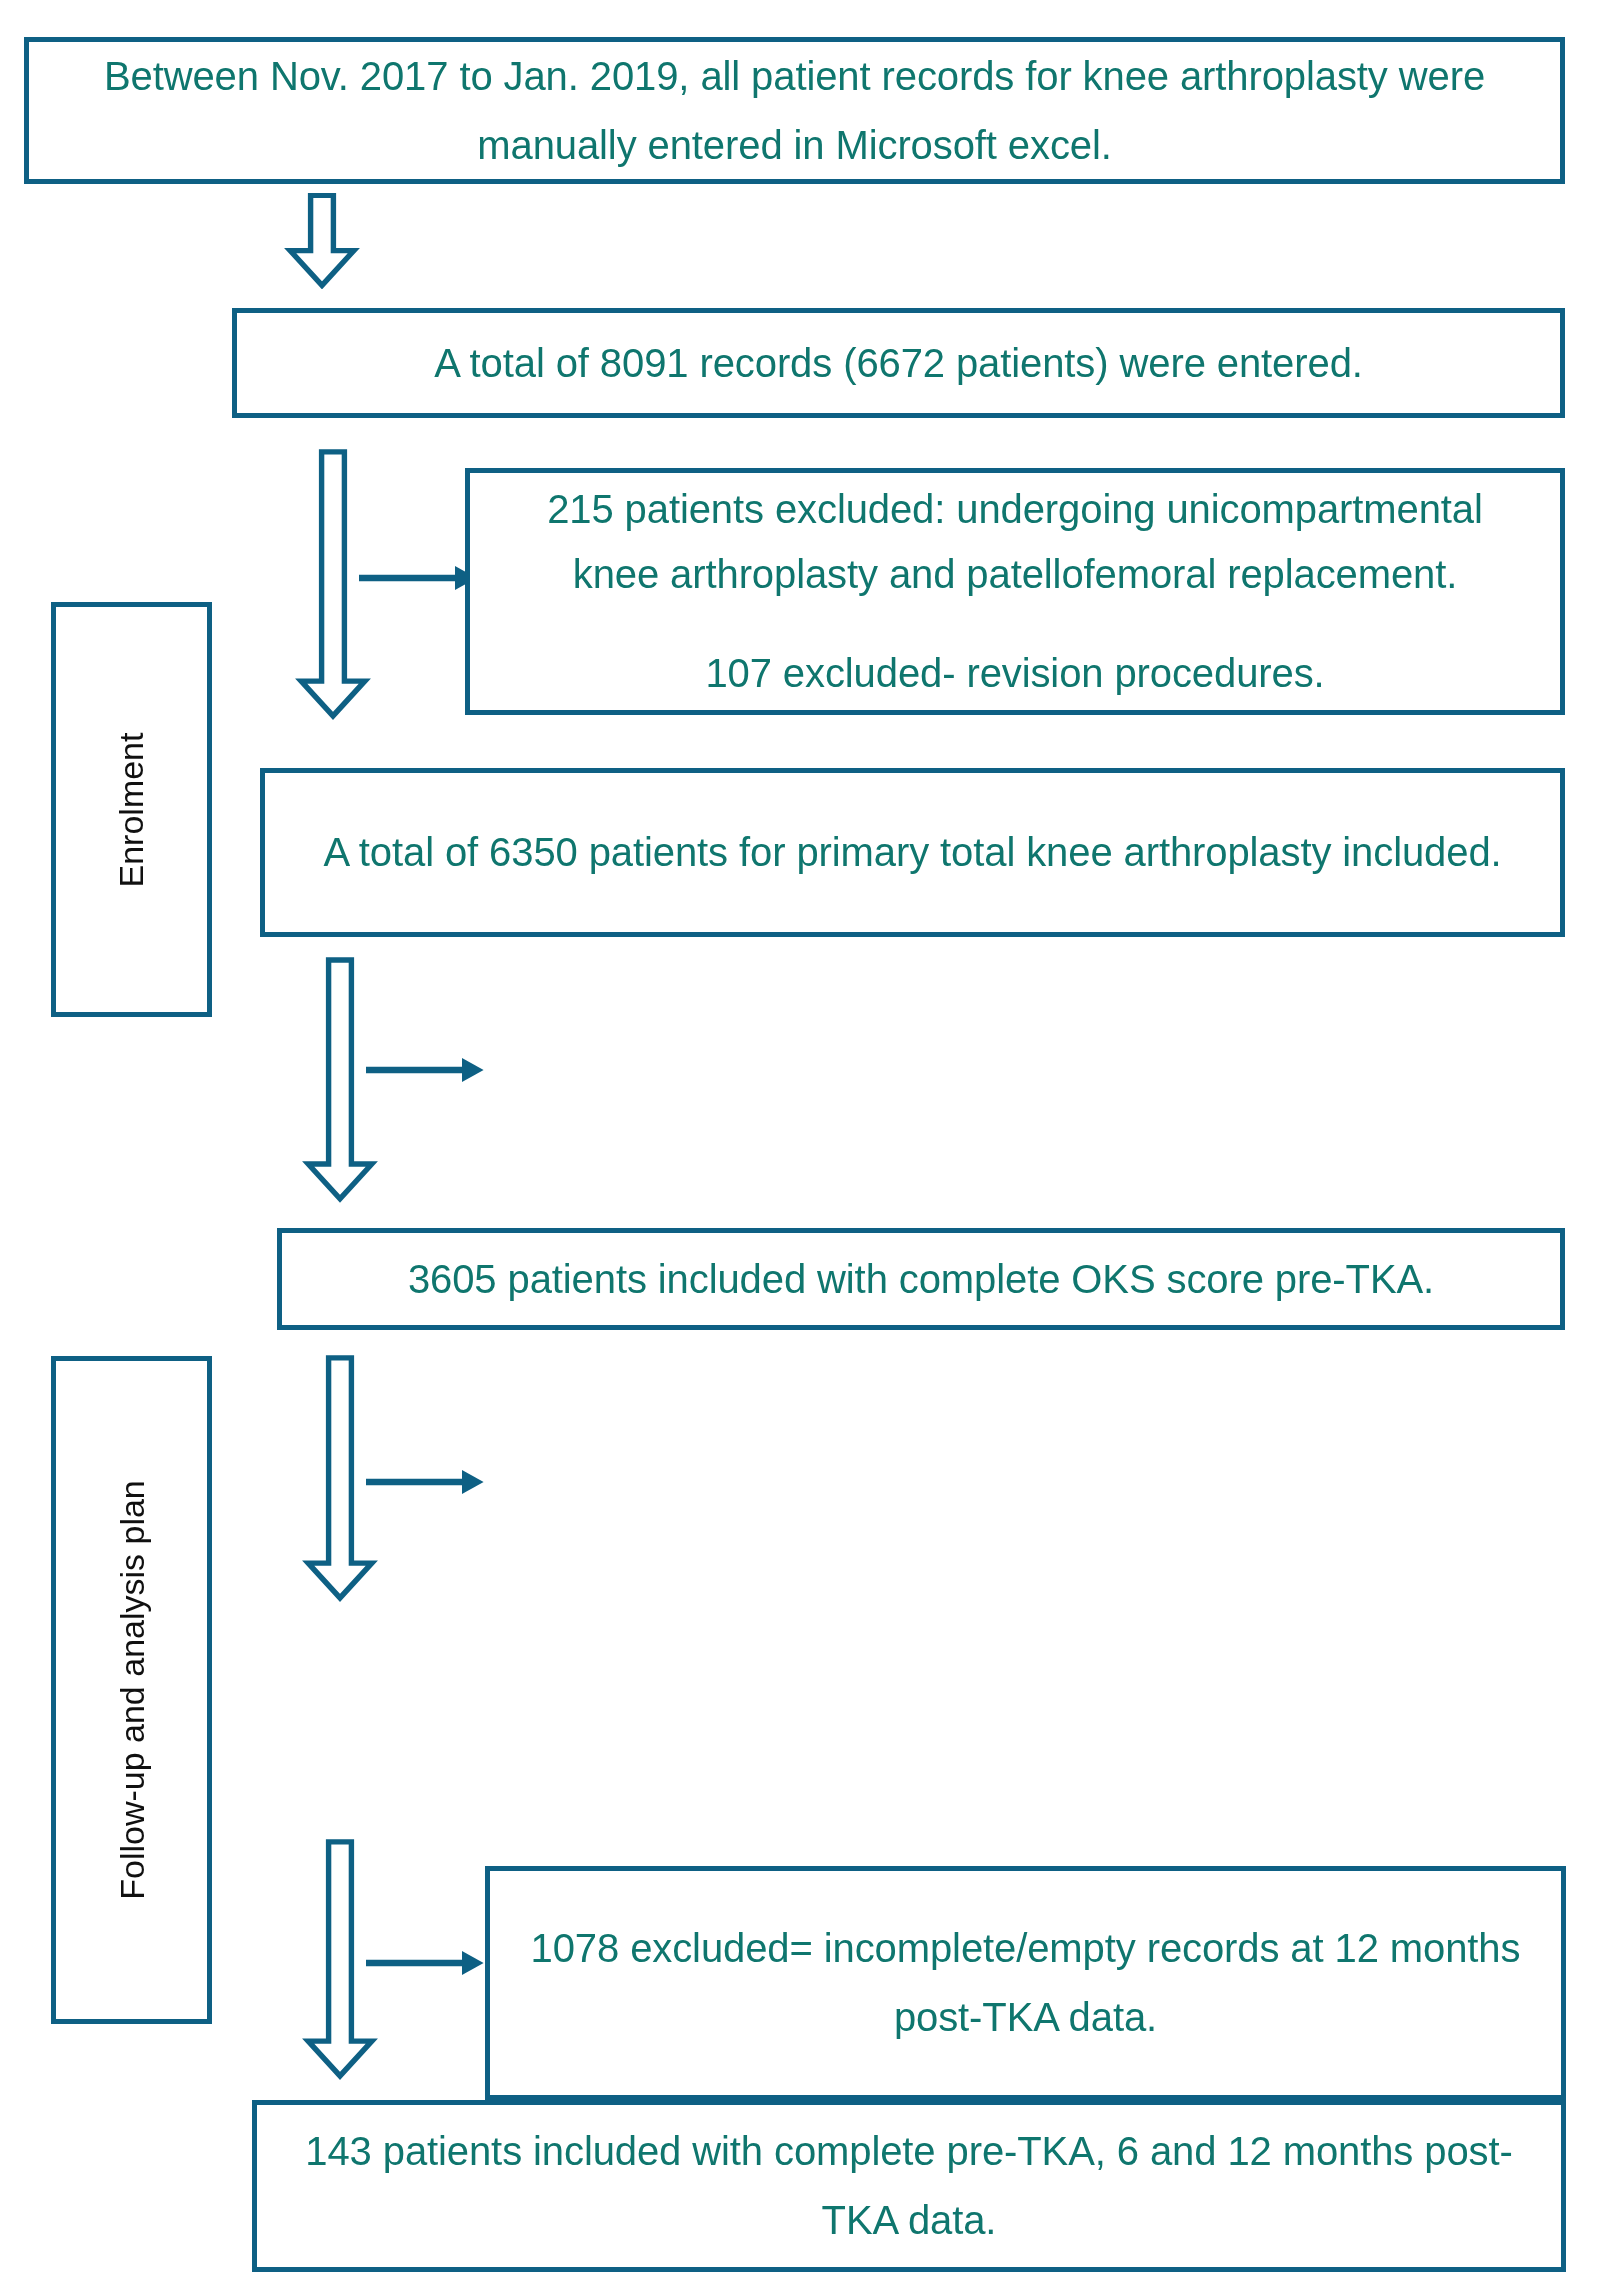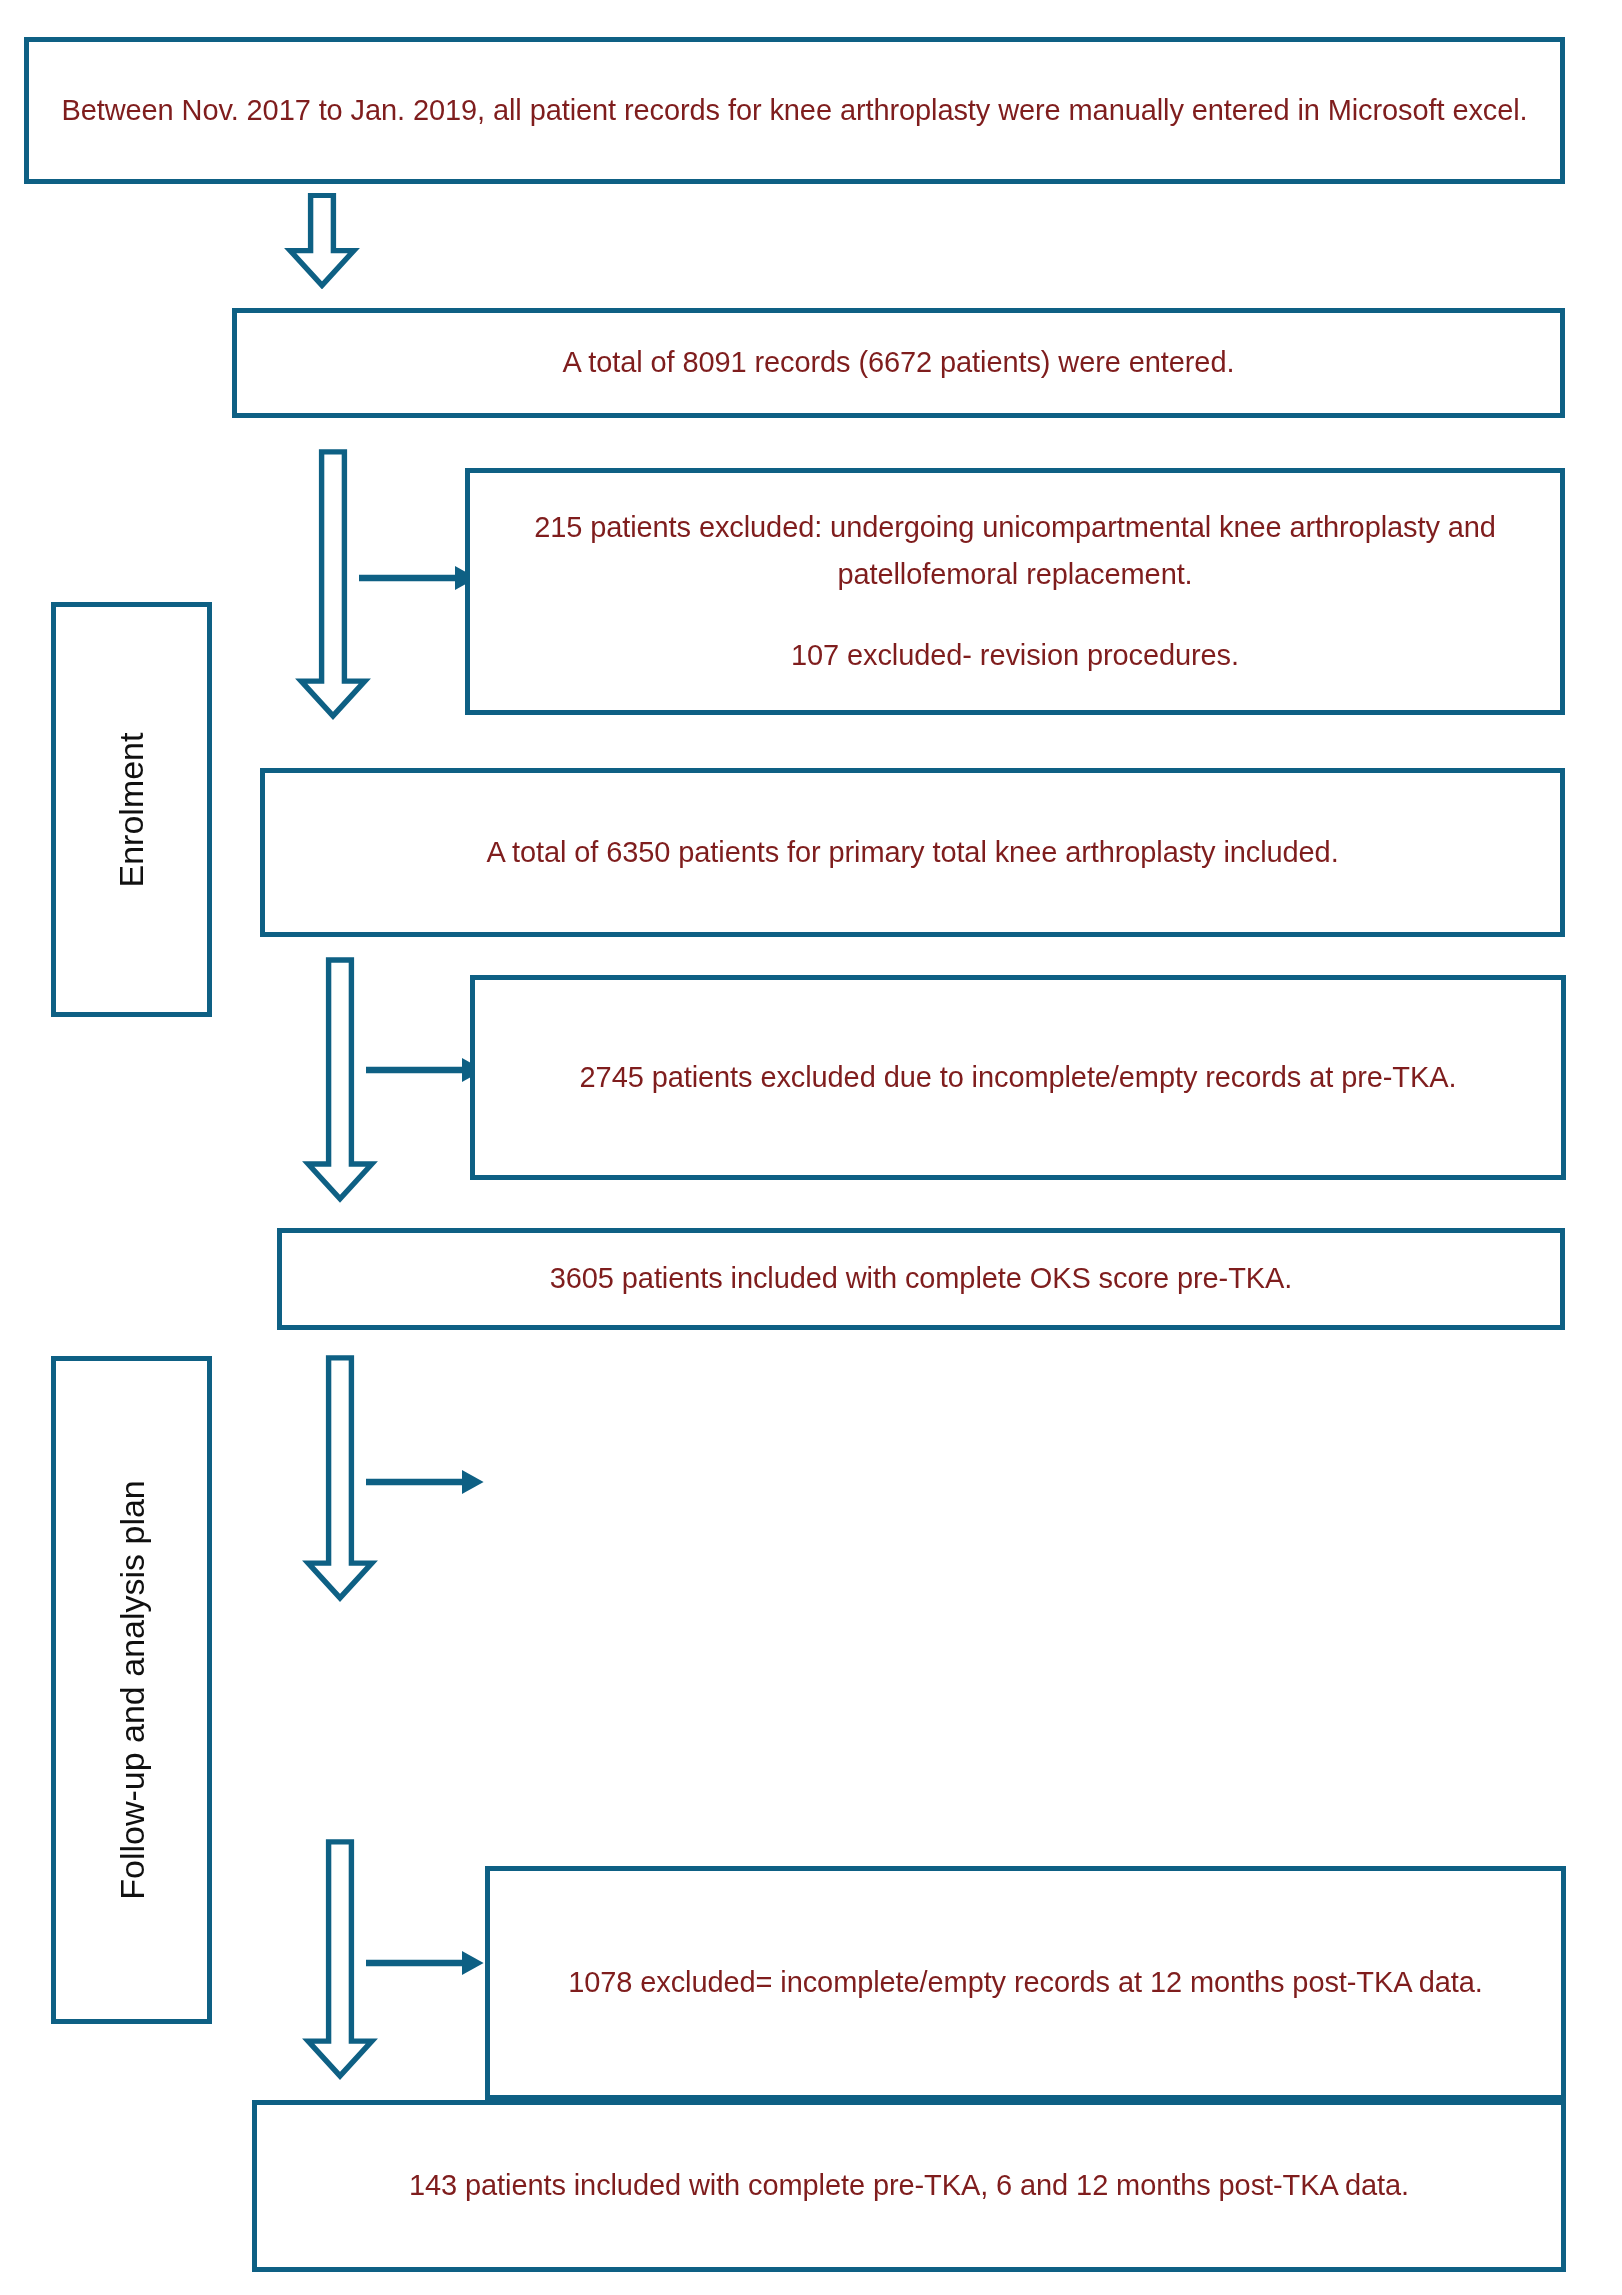--- a/index.html
+++ b/index.html
@@ -22,23 +22,23 @@
     box-sizing:border-box;
     border:5.4px solid #0E6084;
     background:#ffffff;
     display:flex;
     align-items:center;
     justify-content:center;
     text-align:center;
     padding:10.8px 25px;
   }
   .box .txt{
-    font-size:29px;
+    font-size:40px;
     line-height:1.72;
-    color:#7f1d1d;
+    color:#0f766e;
     letter-spacing:-0.1px;
     width:100%;
     white-space:pre-line;
   }
   .box.tight .txt{line-height:1.62;}
 
   
   .sidebox{
     position:absolute;
     box-sizing:border-box;
@@ -125,23 +125,20 @@
     </svg>
   </div>
 
   <div class="branch" style="left:366px; top:1052px; width:120px; height:36px;">
     <svg width="120" height="36" viewBox="0 0 200 60">
       <line x1="0" y1="30" x2="160" y2="30" stroke="#0E6084" stroke-width="11"></line>
       <polygon points="160,10 196,30 160,50" fill="#0E6084"></polygon>
     </svg>
   </div>
 
-  <div class="box" style="left:470px; top:975px; width:1096px; height:205px;">
-    <span class="txt">2745 patients excluded due to incomplete/empty records at pre-TKA.</span>
-  </div>
 
   <div class="box" style="left:277px; top:1228px; width:1288px; height:102px;">
     <span class="txt">3605 patients included with complete OKS score pre-TKA.</span>
   </div>
 
   <div class="blockarrow" style="left:301px; top:1355px; width:78px; height:247px;">
     <svg width="78" height="247" viewBox="0 0 130 410">
       <polygon points="46,4 84,4 84,346 118,346 65,404 12,346 46,346" fill="#ffffff" stroke="#0E6084" stroke-width="9" stroke-linejoin="miter"></polygon>
     </svg>
   </div>

